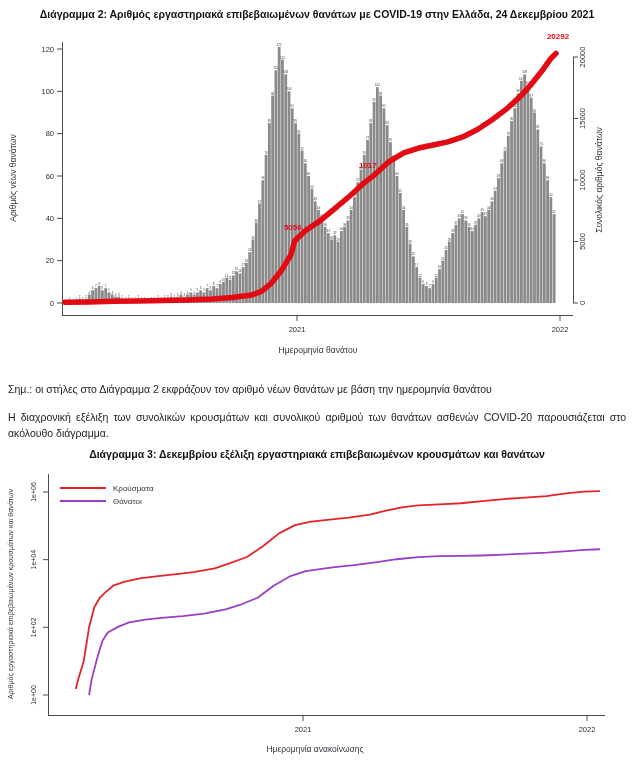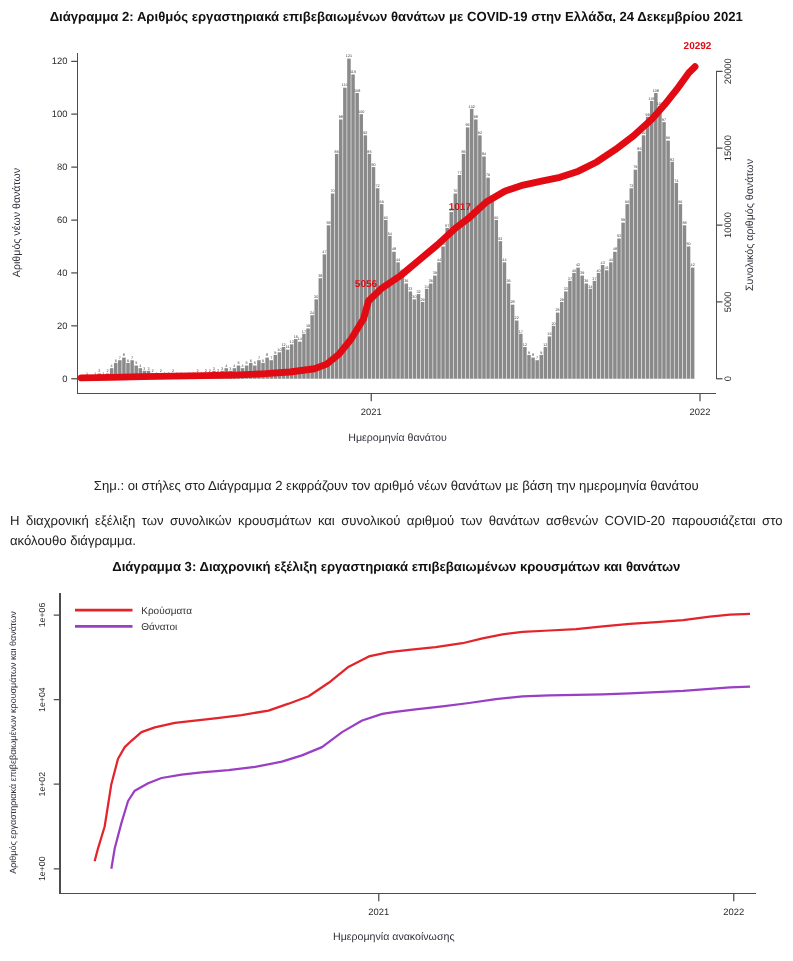--- a/index.html
+++ b/index.html
@@ -3,21 +3,21 @@
 <meta charset="utf-8">
 <style>
   html,body{margin:0;padding:0;background:#ffffff;}
   .page{position:relative;width:634px;height:769px;background:#fff;
         font-family:"Liberation Sans",sans-serif;color:#1a1a1a;overflow:hidden;}
   .chart-title{position:absolute;left:0;width:634px;text-align:center;
         font-size:10.5px;font-weight:bold;color:#111;}
   #title2{top:8px;}
   #title3{top:448px;}
   .bodytext{position:absolute;left:8px;width:618px;font-size:10.5px;color:#222;line-height:1.55;}
-  #note{top:370px;text-align:center;}
+  #note{top:370px;}
   #para{top:398px;text-align:justify;}
   svg{position:absolute;left:0;display:block;}
   #chart2{top:28px;}
   #chart3{top:462px;}
   svg text{font-family:"Liberation Sans",sans-serif;}
 </style>
 </head>
 <body>
 <div class="page">
 
@@ -361,21 +361,21 @@
       <text x="558" y="11.4084" font-size="8" fill="#e30b13" font-weight="bold" text-anchor="middle">20292</text>
       <text x="318" y="325" font-size="8.5" fill="#32323e" text-anchor="middle">Ημερομηνία θανάτου</text>
       <text x="16" y="150" font-size="8.5" fill="#32323e" text-anchor="middle" transform="rotate(-90 16 150)">Αριθμός νέων θανάτων</text>
       <text x="602" y="152" font-size="8.5" fill="#32323e" text-anchor="middle" transform="rotate(-90 602 152)">Συνολικός αριθμός θανάτων</text>
     </svg>
 
   <p class="bodytext" id="note">Σημ.: οι στήλες στο Διάγραμμα 2 εκφράζουν τον αριθμό νέων θανάτων με βάση την ημερομηνία θανάτου</p>
 
   <p class="bodytext" id="para">Η διαχρονική εξέλιξη των συνολικών κρουσμάτων και συνολικού αριθμού των θανάτων ασθενών COVID-20 παρουσιάζεται στο ακόλουθο διάγραμμα.</p>
 
-  <div class="chart-title" id="title3">Διάγραμμα 3: Διαχρονική εξέλιξη εργαστηριακά επιβεβαιωμένων κρουσμάτων και θανάτων</div>
+  <div class="chart-title" id="title3">Διάγραμμα 3: Δεκεμβρίου εξέλιξη εργαστηριακά επιβεβαιωμένων κρουσμάτων και θανάτων</div>
 
   <svg id="chart3" width="634" height="307">
       <g>
         <line x1="48" y1="12" x2="48" y2="253" stroke="#4d4d4d" stroke-width="1" shape-rendering="crispEdges"></line>
         <line x1="48" y1="253" x2="605" y2="253" stroke="#4d4d4d" stroke-width="1" shape-rendering="crispEdges"></line>
         <line x1="43" y1="233" x2="48" y2="233" stroke="#4d4d4d" stroke-width="1"></line>
         <text x="36" y="233" font-size="7" fill="#2b2b2b" text-anchor="middle" transform="rotate(-90 36 233)">1e+00</text>
         <line x1="43" y1="165.33333333333331" x2="48" y2="165.33333333333331" stroke="#4d4d4d" stroke-width="1"></line>
         <text x="36" y="165.33333333333331" font-size="7" fill="#2b2b2b" text-anchor="middle" transform="rotate(-90 36 165.33333333333331)">1e+02</text>
         <line x1="43" y1="97.66666666666666" x2="48" y2="97.66666666666666" stroke="#4d4d4d" stroke-width="1"></line>

